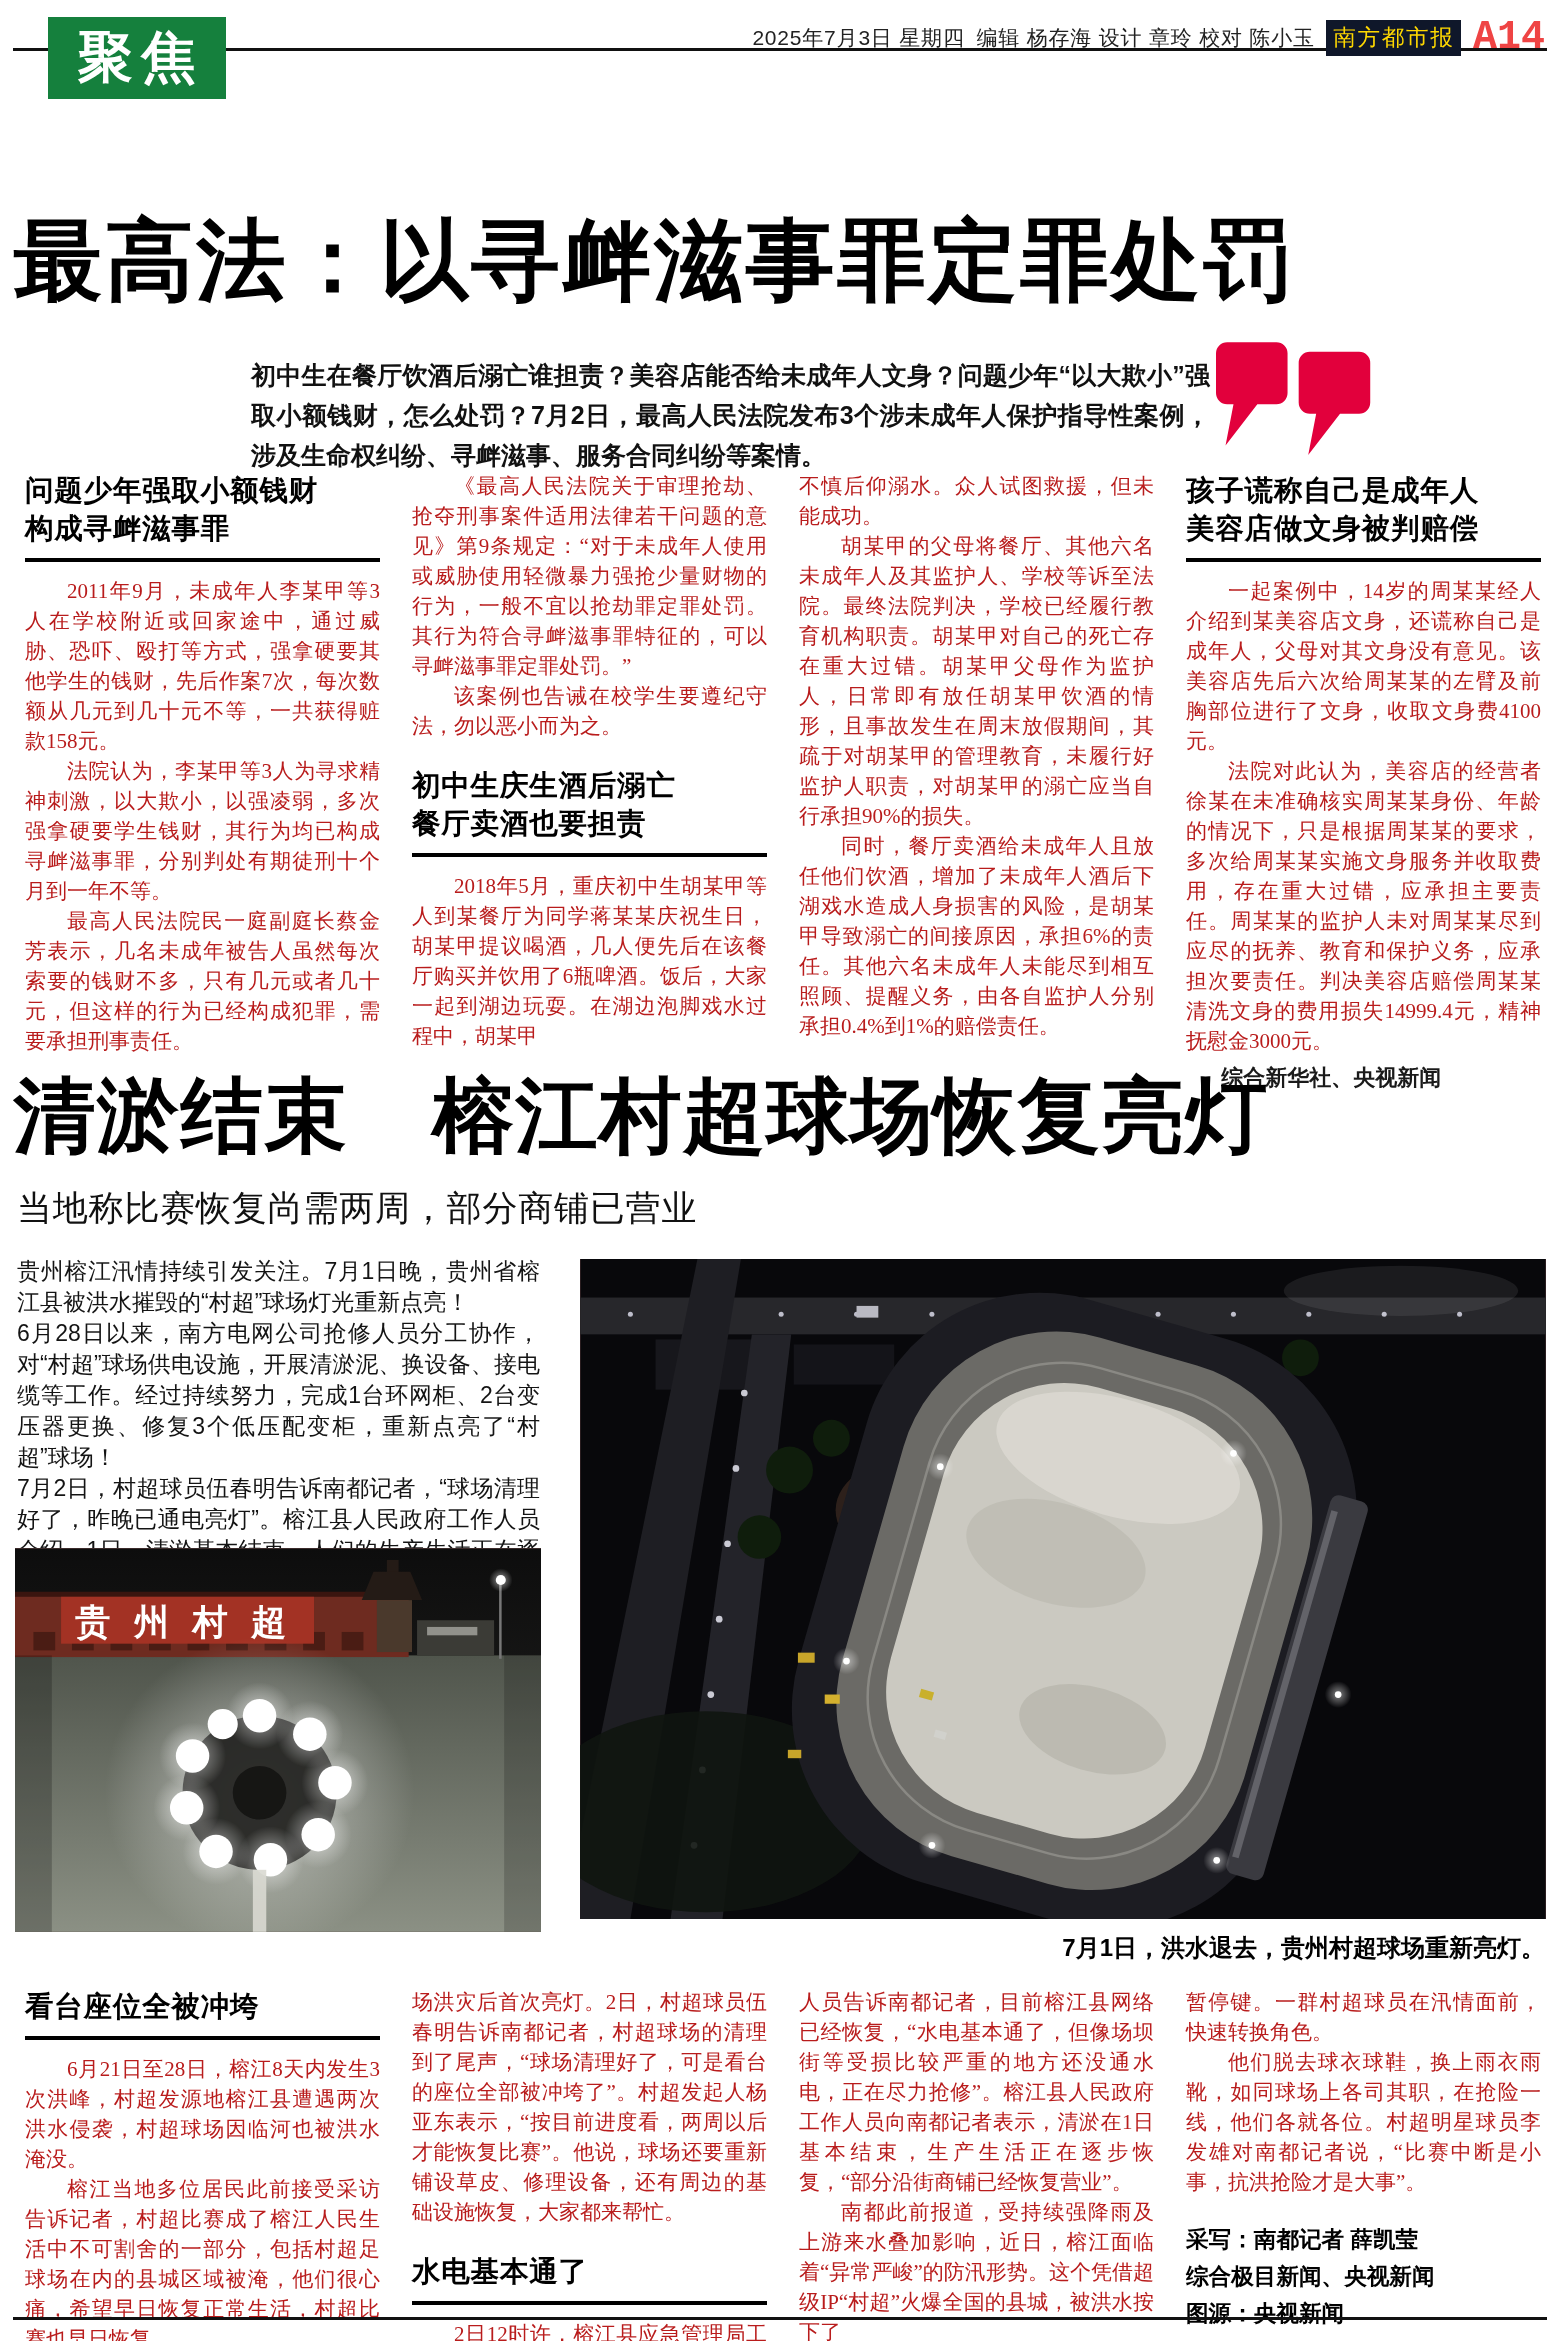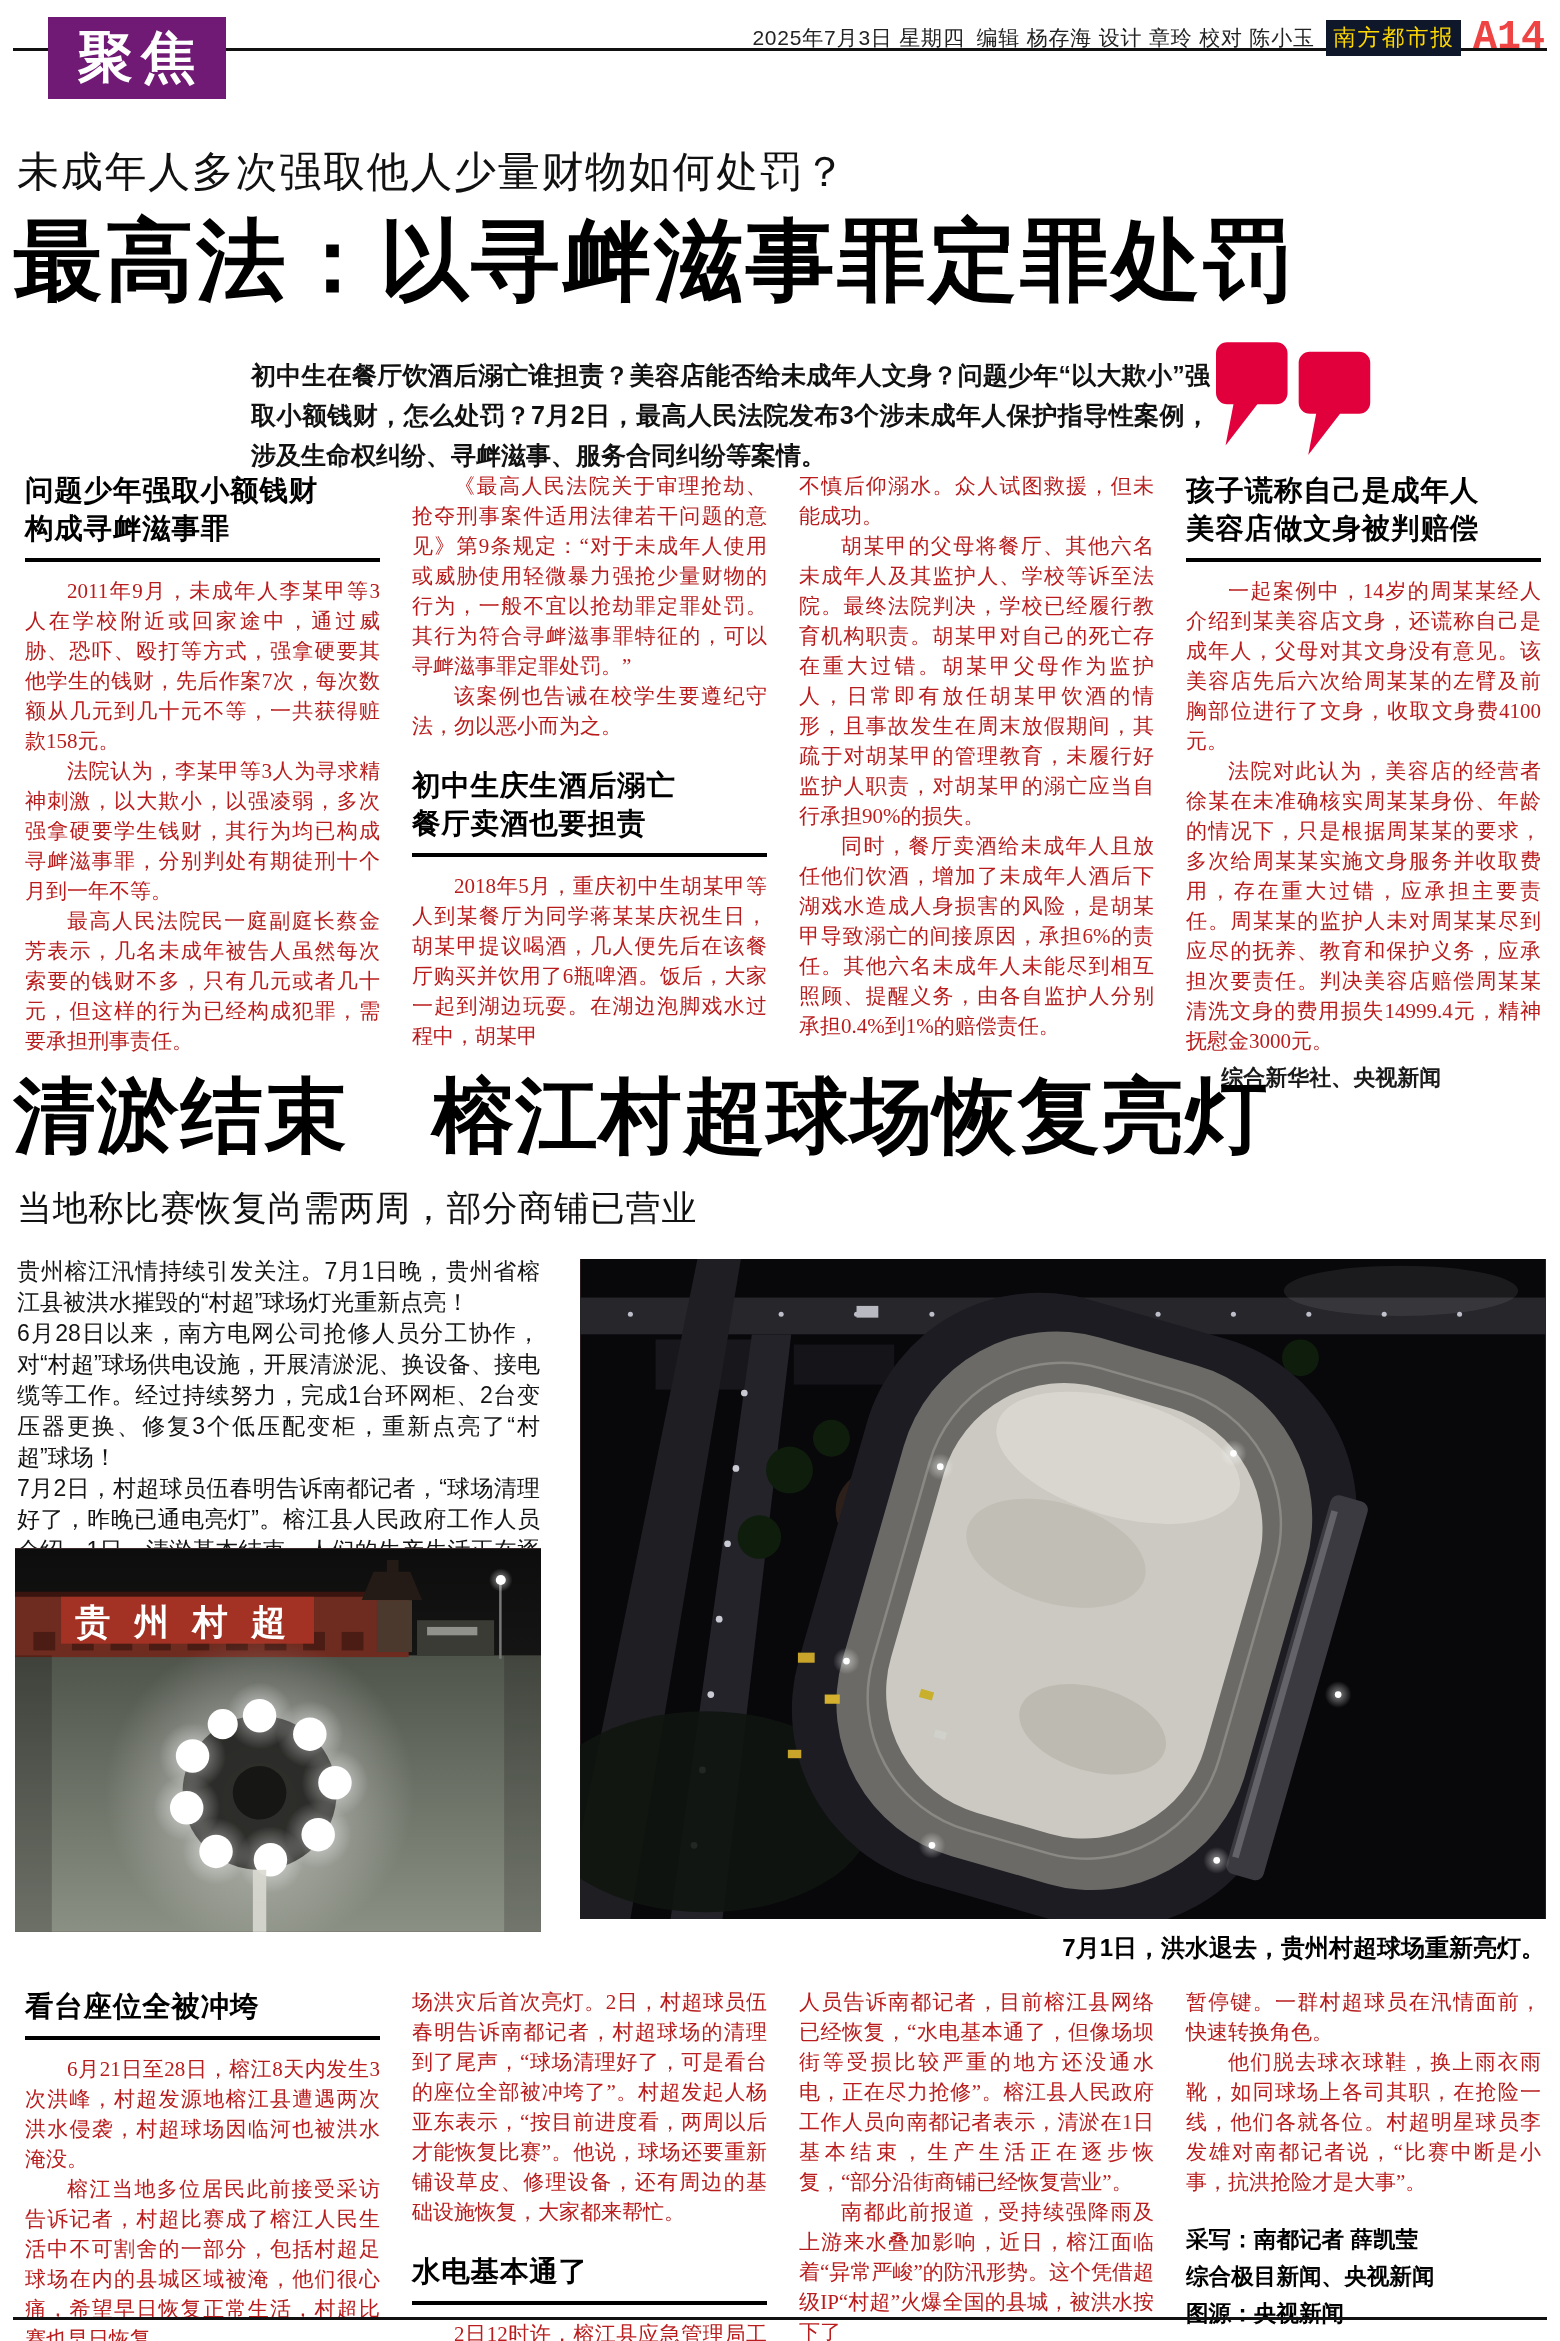--- a/index.html
+++ b/index.html
@@ -1,21 +1,21 @@
 <!DOCTYPE html>
 <html style="font-size:13.4px"><head>
 <meta charset="utf-8">
 <style>
   html,body{margin:0;padding:0;background:#e8e8e8;}
   .page{position:relative;width:1560px;height:2342px;background:#ffffff;overflow:hidden;
         font-family:"Liberation Sans","DejaVu Sans",sans-serif;color:#1a1a1a;}
   .abs{position:absolute;}
   
   .header-rule{left:13.4px;right:13.4px;top:48px;height:2.5px;background:#111;}
-  .focus-box{left:48px;top:17px;width:178px;height:82px;background:#701a75;display:flex;
+  .focus-box{left:48px;top:17px;width:178px;height:82px;background:#15803d;display:flex;
              align-items:center;justify-content:center;z-index:2;}
   .focus-box span{color:#fff;font-size:55px;font-weight:900;letter-spacing:8.4px;margin-left:8.4px;}
   .header-meta{right:15px;top:15px;display:flex;align-items:center;gap:11.7px;}
   .header-meta .meta-text{font-size:21px;color:#222;letter-spacing:0.8px;}
   .masthead-badge{background:#0f172a;color:#ffd800;font-weight:400;font-size:22.6px;
                   padding:2.5px 6.7px;letter-spacing:1.7px;}
   .page-number{font-size:40px;font-weight:900;color:#ef4444;font-family:Liberation Mono, monospace;}
   
   .kicker{left:17px;top:144px;font-size:42px;font-weight:500;color:#111;letter-spacing:1.7px;}
   .headline1{left:13.4px;top:201px;font-size:89px;font-weight:900;letter-spacing:2.5px;color:#000;}
@@ -53,21 +53,20 @@
   <div class="abs focus-box">
     <span>聚焦</span>
   </div>
   <div class="abs header-meta">
     <span class="meta-text">2025年7月3日 星期四</span>
     <span class="meta-text">编辑 杨存海 设计 章玲 校对 陈小玉</span>
     <span class="masthead-badge">南方都市报</span>
     <span class="page-number">A14</span>
   </div>
 
-  <div class="abs kicker">未成年人多次强取他人少量财物如何处罚？</div>
   <div class="abs headline1">最高法：以寻衅滋事罪定罪处罚</div>
   <div class="abs deck1">初中生在餐厅饮酒后溺亡谁担责？美容店能否给未成年人文身？问题少年“以大欺小”强取小额钱财，怎么处罚？7月2日，最高人民法院发布3个涉未成年人保护指导性案例，涉及生命权纠纷、寻衅滋事、服务合同纠纷等案情。</div>
   <div class="abs quote-icon">
     <svg width="159" height="126" viewBox="0 0 200 148">
       <g fill="#e2003c">
         <path d="M14 0 h62 a14 14 0 0 1 14 14 v50 a14 14 0 0 1 -14 14 h-24 l-40 52 10 -52 h-8 a14 14 0 0 1 -14 -14 v-50 a14 14 0 0 1 14 -14 z"></path>
         <path d="M118 12 h62 a14 14 0 0 1 14 14 v50 a14 14 0 0 1 -14 14 h-24 l-40 52 10 -52 h-8 a14 14 0 0 1 -14 -14 v-50 a14 14 0 0 1 14 -14 z"></path>
       </g>
     </svg>
   </div>

